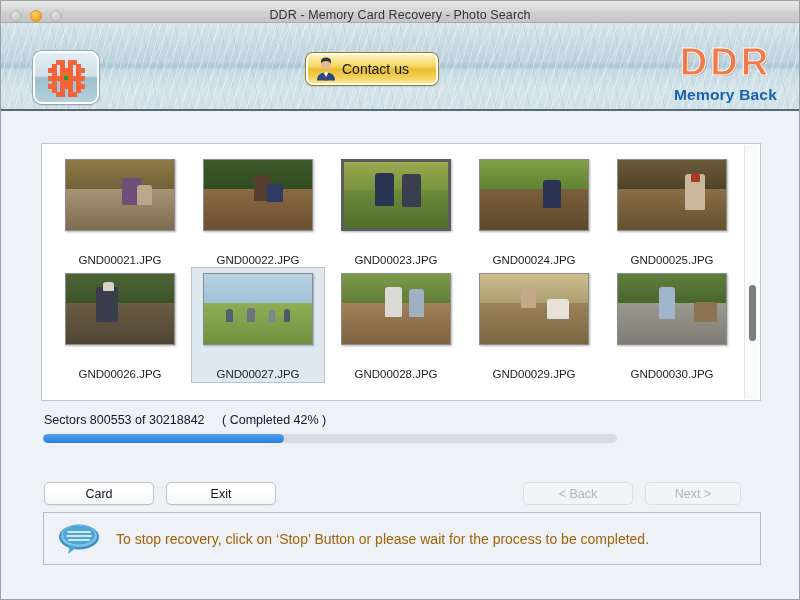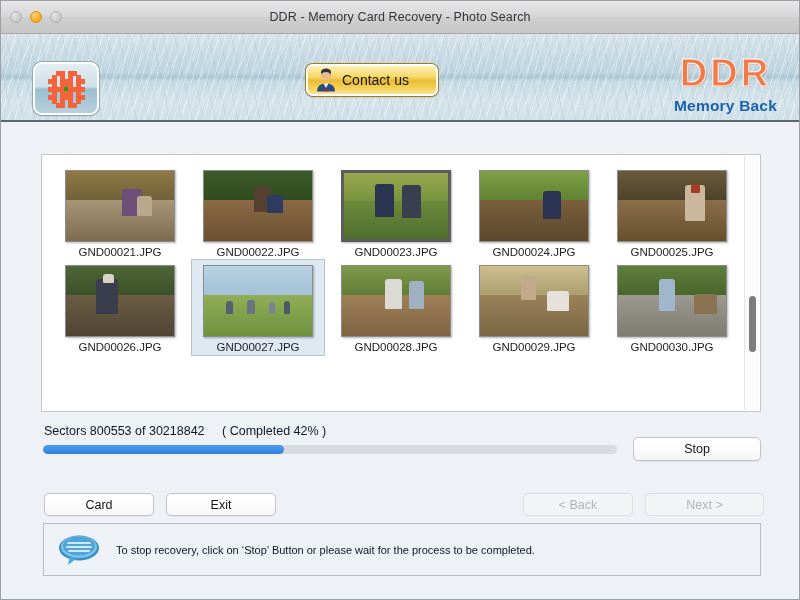--- a/index.html
+++ b/index.html
@@ -14,24 +14,24 @@
     position: relative;
     width: 800px; height: 600px;
     background: #eef1f5;
     border: 1px solid #9aa0a6;
     overflow: hidden;
   }
 
   
   .titlebar {
     position: relative;
-    height: 33px;
+    height: 22px;
     background: linear-gradient(to bottom, #e8e8e8 0%, #d6d6d6 48%, #cfcfcf 52%, #c6c6c6 100%);
     border-bottom: 1px solid #a9a9a9;
-    display: flex; align-items: center;
+    display: flex; align-items: flex-end;
   }
   .traffic { display: flex; gap: 8px; margin-left: 9px; }
   .light { width: 12px; height: 12px; border-radius: 50%; }
   .light.disabled {
     background: radial-gradient(circle at 35% 30%, #e3e3e3, #c8c8c8 70%, #bdbdbd 100%);
     border: 1px solid #b4b4b4;
   }
   .light.amber {
     background: radial-gradient(circle at 35% 30%, #ffd37a, #f5aa23 65%, #e09a17 100%);
     border: 1px solid #d9960f;
@@ -124,21 +124,21 @@
   .thumb-cell.selected-box { outline: 1px solid #b9c2cb; background: #dfe9f2; }
   .thumb-img {
     width: 110px; height: 72px;
     border: 1px solid #8c8c8c;
     box-shadow: 1px 1px 2px rgba(0,0,0,.30);
     background-size: cover; background-position: center;
     position: relative; overflow: hidden;
   }
   .thumb-img.focused { border: 3px solid #5c5c5c; }
   .thumb-label {
-    margin-top: 4px; font-size: 11.5px; color: #1b1d21; white-space: nowrap;
+    margin-top: 23px; font-size: 11.5px; color: #1b1d21; white-space: nowrap;
   }
 
   
   .ph { position: absolute; inset: 0; }
   .ph .sky  { position: absolute; left:0; right:0; top:0; height:45%; }
   .ph .grnd { position: absolute; left:0; right:0; bottom:0; height:58%; }
   .ph .fig  { position: absolute; border-radius: 3px 3px 1px 1px; }
 
   .v-scroll {
     position: absolute; right: 1px; top: 1px; bottom: 1px; width: 15px;
@@ -190,32 +190,32 @@
     display: flex; align-items: center; justify-content: center;
     box-shadow: 0 1px 1px rgba(0,0,0,.06); cursor: pointer;
   }
   .btn.disabled {
     background: #f3f4f6; border-color: #dcdfe3;
     color: #b0b4ba; cursor: default; box-shadow: none;
   }
   .btn-help { left: 43px; top: 371px; width: 110px; }
   .btn-exit { left: 165px; top: 371px; width: 110px; }
   .btn-back { left: 522px; top: 371px; width: 110px; }
-  .btn-next { left: 644px; top: 371px; width: 119px; }
+  .btn-next { left: 644px; top: 371px; width: 96px; }
 
   .note-box {
     position: absolute; left: 42px; top: 401px;
     width: 718px; height: 53px;
     background: #eef1f5; border: 1px solid #b9bec5;
     display: flex; align-items: center; padding-left: 14px; gap: 16px;
   }
   .bubble-icon {
     width: 42px; height: 32px; flex: 0 0 auto; position: relative;
   }
-  .note-text { font-size: 11px; color: #0f172a; }
+  .note-text { font-size: 14px; color: #a16207; }
 
   .wm {
     position: absolute; right: 8px; bottom: 6px;
     padding: 3px 12px 4px 12px; border-radius: 5px;
     background: linear-gradient(to bottom, #0e4f74 0%, #1a7fa8 18%, #2fa7c9 44%, #1d7ba3 72%, #0d4a6e 100%);
     border: 1px solid #0b3e5c;
     color: #ffffff; font-family: "Liberation Serif", serif;
     font-size: 18px; font-weight: bold; letter-spacing: .2px;
     text-shadow: 0 1px 1px rgba(0,0,0,.45);
   }
@@ -434,21 +434,20 @@
 
     <div class="sectors-line">
       <span>Sectors 800553 of 30218842</span>
       <span class="pct">( Completed 42% )</span>
     </div>
 
     <div class="progress-track">
       <div class="progress-fill" id="pfill" style="width: 42%;"></div>
     </div>
 
-    <div class="stop-btn">Stop</div>
 
 
     <div class="btn btn-help">Card</div>
     <div class="btn btn-exit">Exit</div>
     <div class="btn btn-back disabled">&lt; Back</div>
     <div class="btn btn-next disabled">Next &gt;</div>
 
     <div class="note-box">
       <div class="bubble-icon">
         <svg width="42" height="32" viewBox="0 0 42 32">

